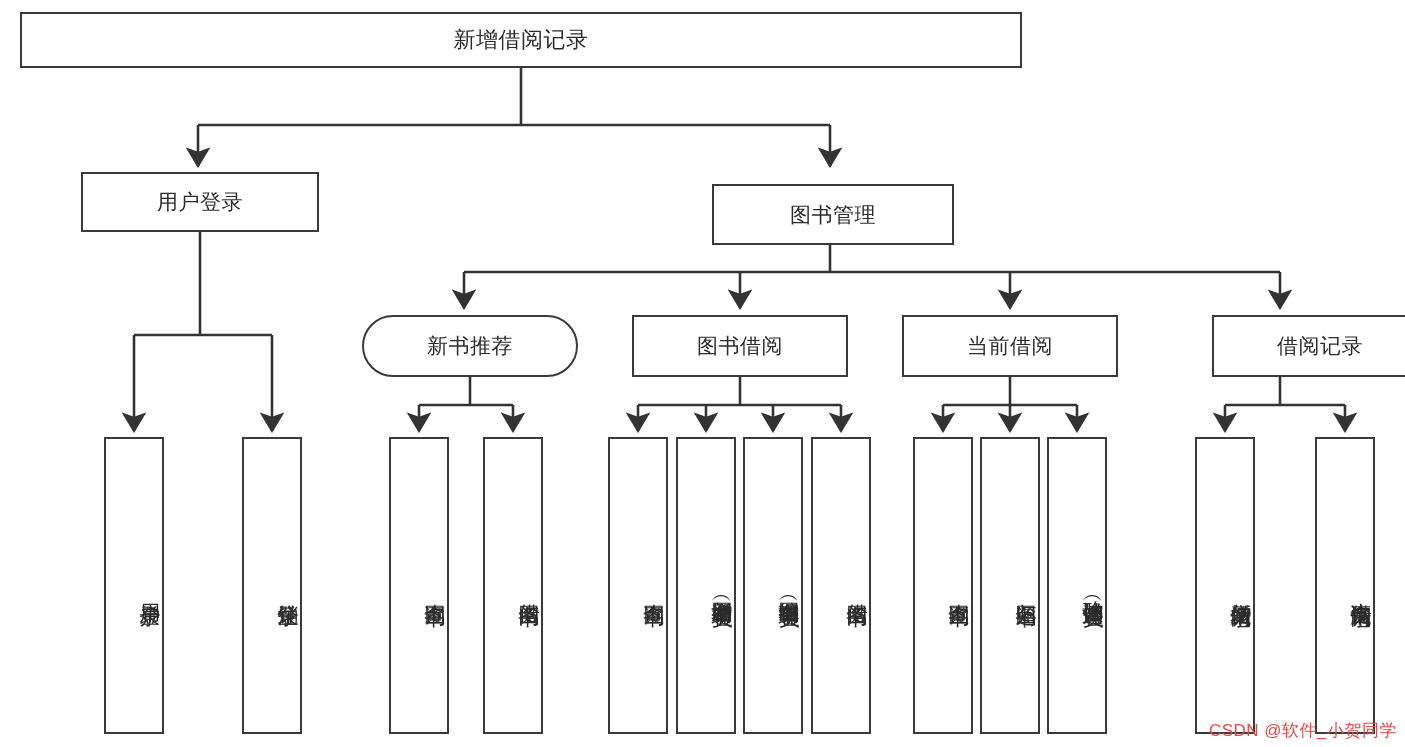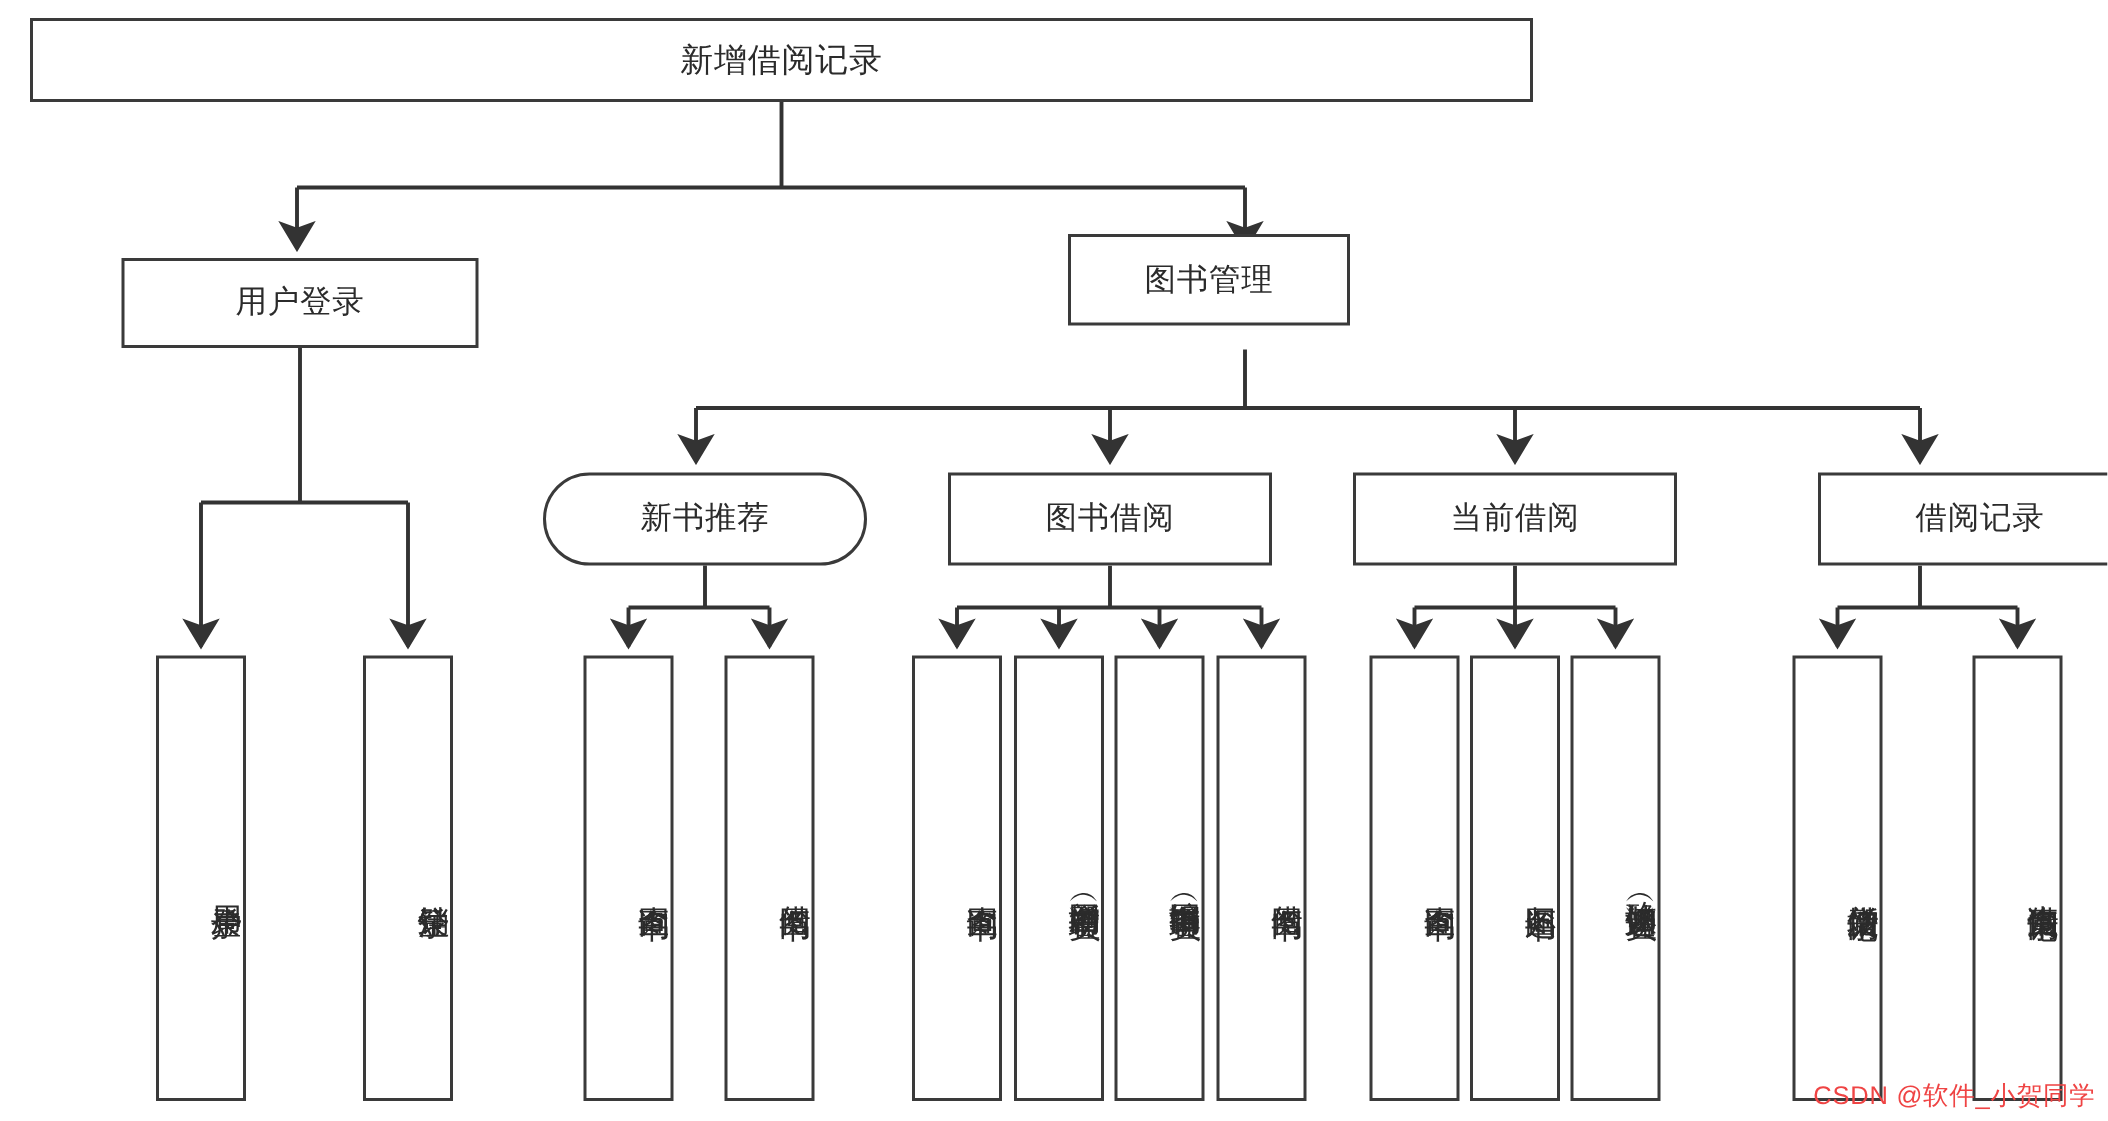--- a/index.html
+++ b/index.html
@@ -126,21 +126,21 @@
     </g>
   </svg>
 
   <div class="node node-h node-root" style="left:20px; top:12px; width:1002px; height:56px;">
     <span>新增借阅记录</span>
   </div>
 
   <div class="node node-h" style="left:81px; top:172px; width:238px; height:60px;">
     <span>用户登录</span>
   </div>
-  <div class="node node-h" style="left:712px; top:156px; width:188px; height:61px;">
+  <div class="node node-h" style="left:712px; top:184px; width:242px; height:61px;">
     <span>图书管理</span>
   </div>
 
   <div class="node node-h" style="left:362px; top:315px; width:216px; height:62px;border-radius:31px;">
     <span>新书推荐</span>
   </div>
   <div class="node node-h" style="left:902px; top:315px; width:216px; height:62px;">
     <span>当前借阅</span>
   </div>
   <div class="node node-h" style="left:632px; top:315px; width:216px; height:62px;">

